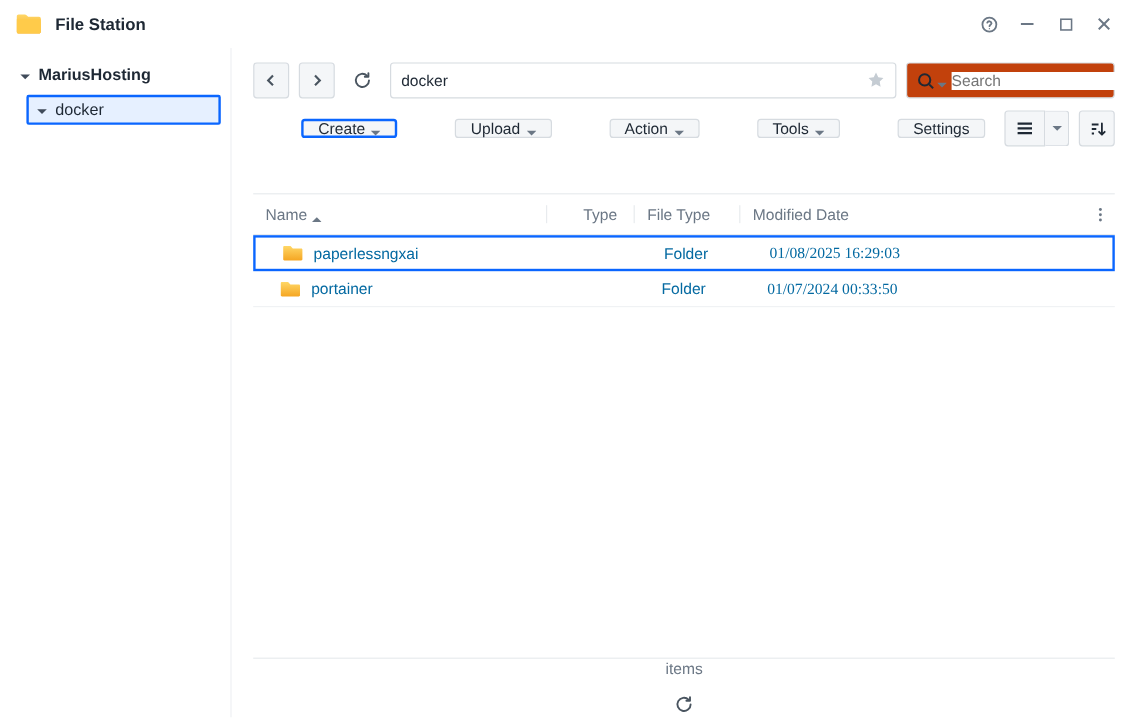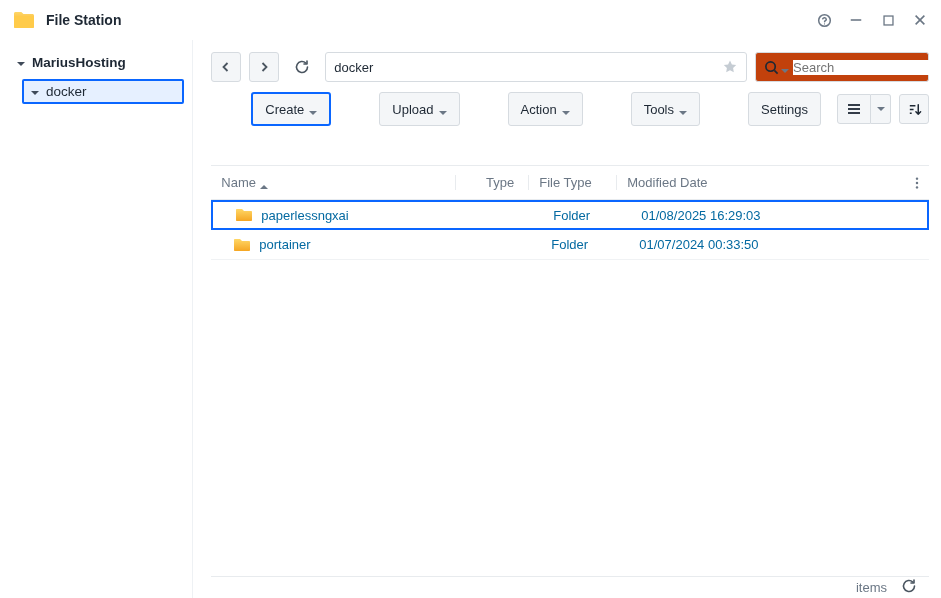--- a/index.html
+++ b/index.html
@@ -27,21 +27,21 @@
     .refresh-btn { width: 30px; height: 30px; border: none; background: transparent; border-radius: 3px; display:flex; align-items:center; justify-content:center; cursor:pointer; color:#4a5560; }
     .path-input-wrap { flex: 1; display: flex; align-items: center; border: 1px solid #d6dbe0; border-radius: 3px; height: 30px; padding: 0 8px; background: #fff; }
     .path-input { border: none; outline: none; flex: 1; font-size: 13px; color: #1e2834; }
     .star-icon { width: 16px; height: 16px; color: #c5ccd3; cursor: pointer; }
     .search-wrap { width: 174px; display: flex; align-items: center; border: 1px solid #d6dbe0; border-radius: 3px; height: 30px; padding: 0 8px; background: #c2410c; }
     .search-wrap .mag { width: 15px; height: 15px; color: #1e2834; margin-right: 2px; }
     .search-wrap .dcaret { width: 8px; height: 8px; color: #6b7785; margin-right: 4px; }
     .search-input { border: none; outline: none; flex: 1; font-size: 13px; color: #6b7785; }
     
     .toolbar2 { display: flex; align-items: center; gap: 8px; margin-bottom: 10px; }
-    .btn { height: 34px; padding: 0 12px; border: 1px solid #d6dbe0; background: #f4f6f8; border-radius: 3px; display:flex; align-items:center; font-size:13px; color:#1e2834; cursor:pointer; gap:5px;margin-left:40px; }
+    .btn { height: 16px; padding: 0 12px; border: 1px solid #d6dbe0; background: #f4f6f8; border-radius: 3px; display:flex; align-items:center; font-size:13px; color:#1e2834; cursor:pointer; gap:5px;margin-left:40px; }
     .btn.primary { border: 2px solid #0a66ff; }
     .btn .dcaret { width: 8px; height: 8px; color: #6b7785; }
     .spacer { flex: 1; }
     .view-btn-group { display:flex; }
     .view-btn { height: 30px; width: 34px; border: 1px solid #d6dbe0; background: #f4f6f8; display:flex; align-items:center; justify-content:center; cursor:pointer; color:#1e2834; }
     .view-btn.small { width: 20px; }
     .view-btn:first-child { border-top-left-radius:3px; border-bottom-left-radius:3px; }
     .view-btn:last-child { border-top-right-radius:3px; border-bottom-right-radius:3px; border-left:none; }
     .sort-btn { height: 30px; width: 30px; border: 1px solid #d6dbe0; background: #f4f6f8; border-radius:3px; display:flex; align-items:center; justify-content:center; cursor:pointer; color:#1e2834; }
     
@@ -54,24 +54,24 @@
     .th.modified { flex: 1; }
     .th-more { width: 24px; display:flex; align-items:center; justify-content:center; color:#6b7785; cursor:pointer; }
     .sort-caret { width:8px; height:8px; color:#6b7785; }
     
     .row { display: flex; align-items: center; height: 30px; border-bottom: 1px solid #f0f2f4; position: relative; }
     .row.selected { border: 2px solid #0a66ff; height: 30px; }
     .cell { padding: 0 22px; font-size: 13px; color: #0369a1; }
     .cell.name { width: 245px; display:flex; align-items:center; gap:8px; }
     .cell.size { width: 73px; }
     .cell.type { width: 88px; }
-    .cell.modified { flex: 1; }
+    .cell.modified { flex: 1; font-family: Liberation Serif, serif; }
     .folder-small { width:18px; height:16px; }
     
-    .footer { height: 22px; border-top: 1px solid #e8ebee; display:flex; align-items:center; justify-content:flex-end; padding: 0 12px; gap: 14px; color:#6b7785; font-size:13px; }
+    .footer { height: 50px; border-top: 1px solid #e8ebee; display:flex; align-items:center; justify-content:flex-end; padding: 0 12px; gap: 14px; color:#6b7785; font-size:13px;flex-direction:column; }
     .footer .refresh { cursor:pointer; color:#4a5560; }
   </style>
 </head>
 <body>
 
 <svg width="0" height="0" style="position:absolute">
   <defs>
     <linearGradient id="foldergrad" x1="0" y1="0" x2="0" y2="1">
       <stop offset="0%" stop-color="#ffd766"></stop>
       <stop offset="100%" stop-color="#f5a623"></stop>

